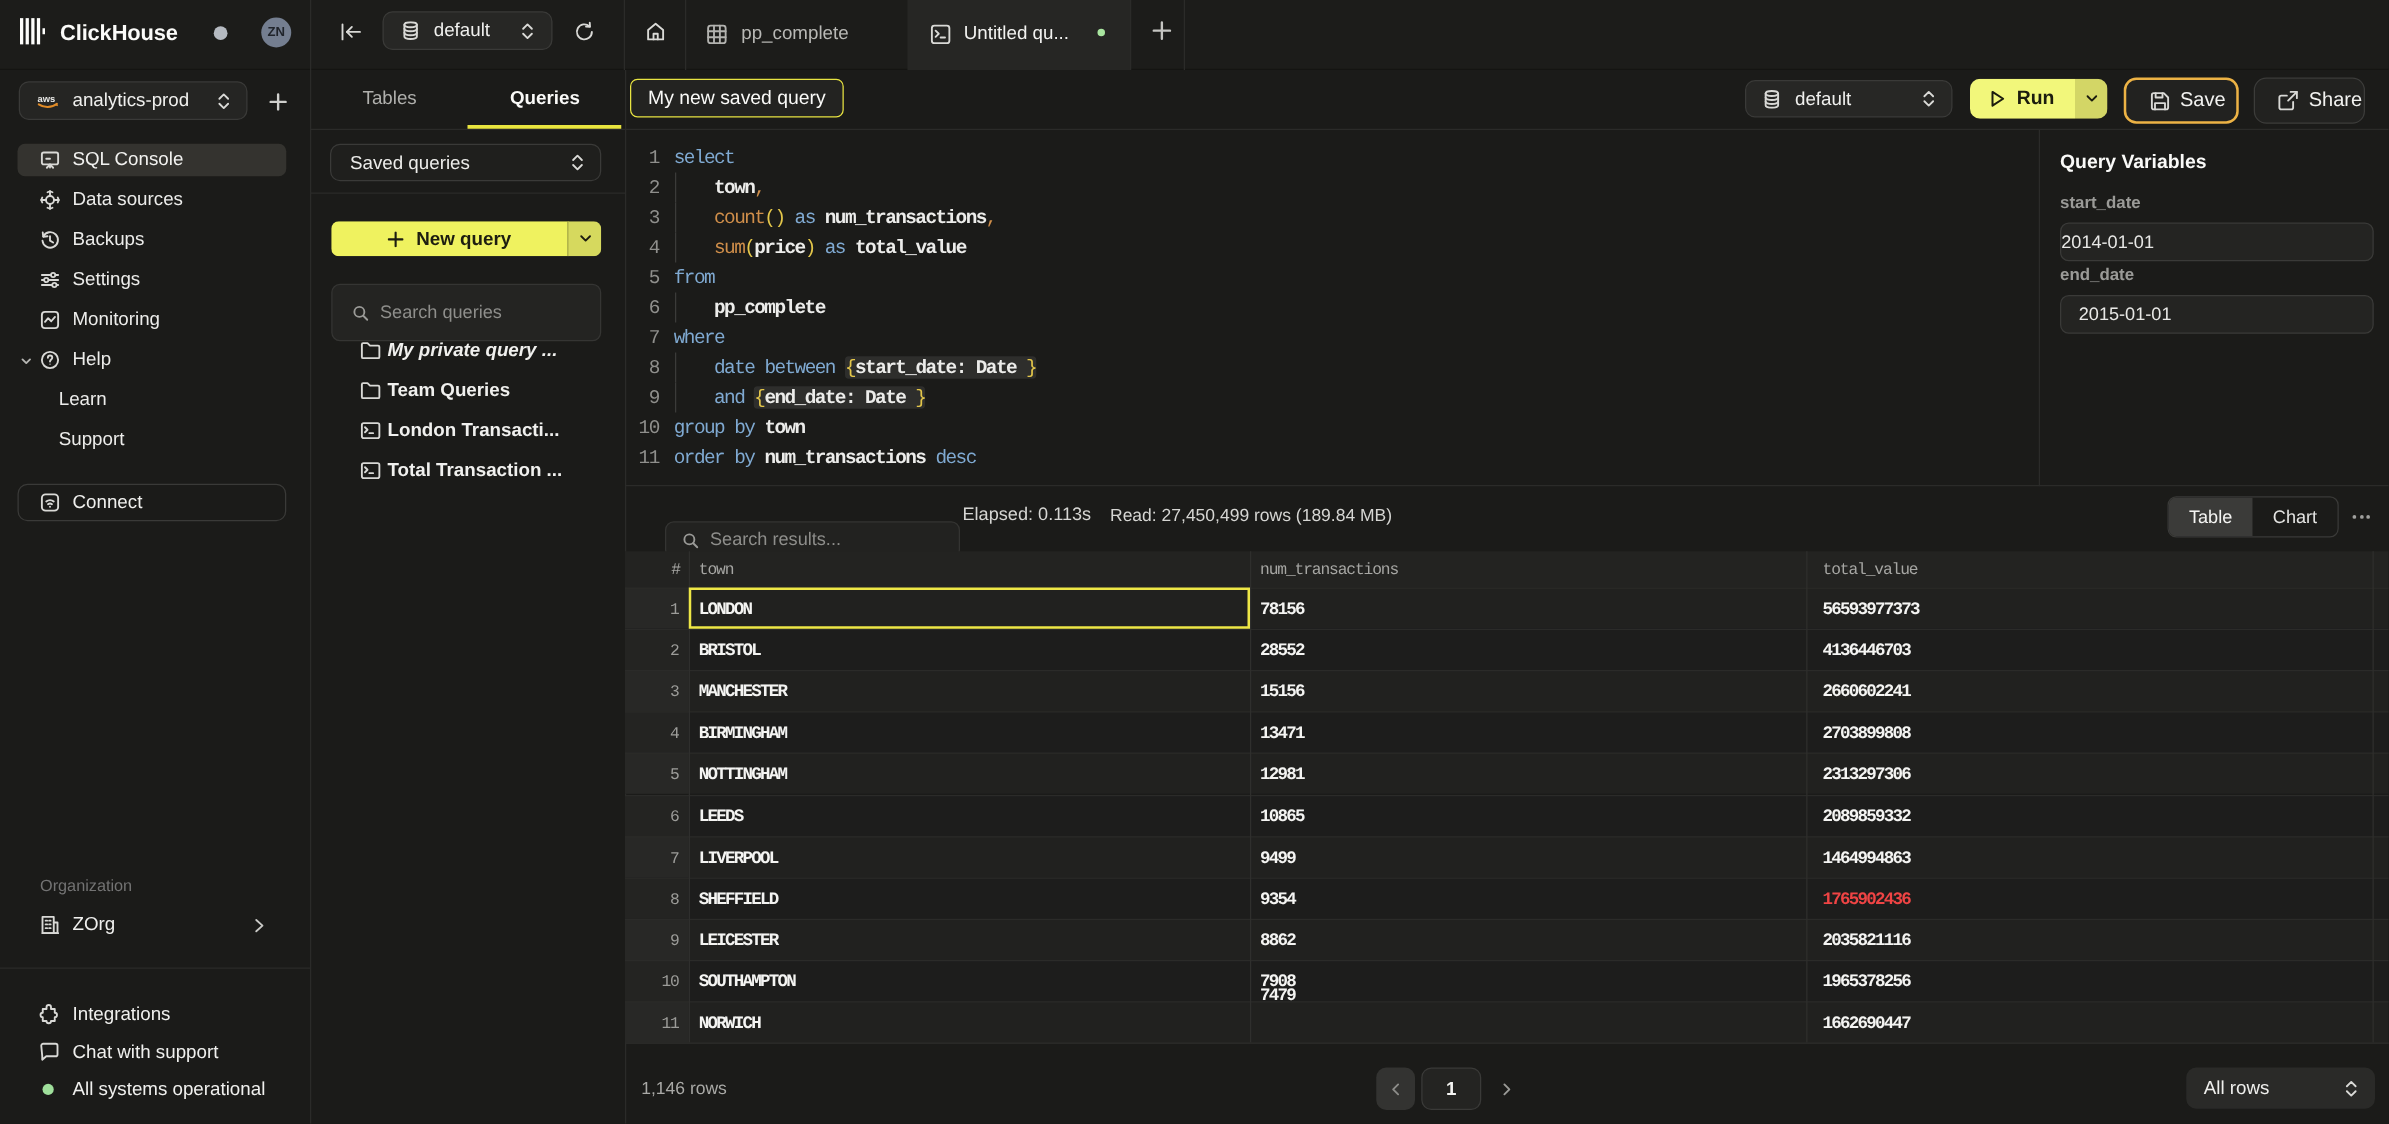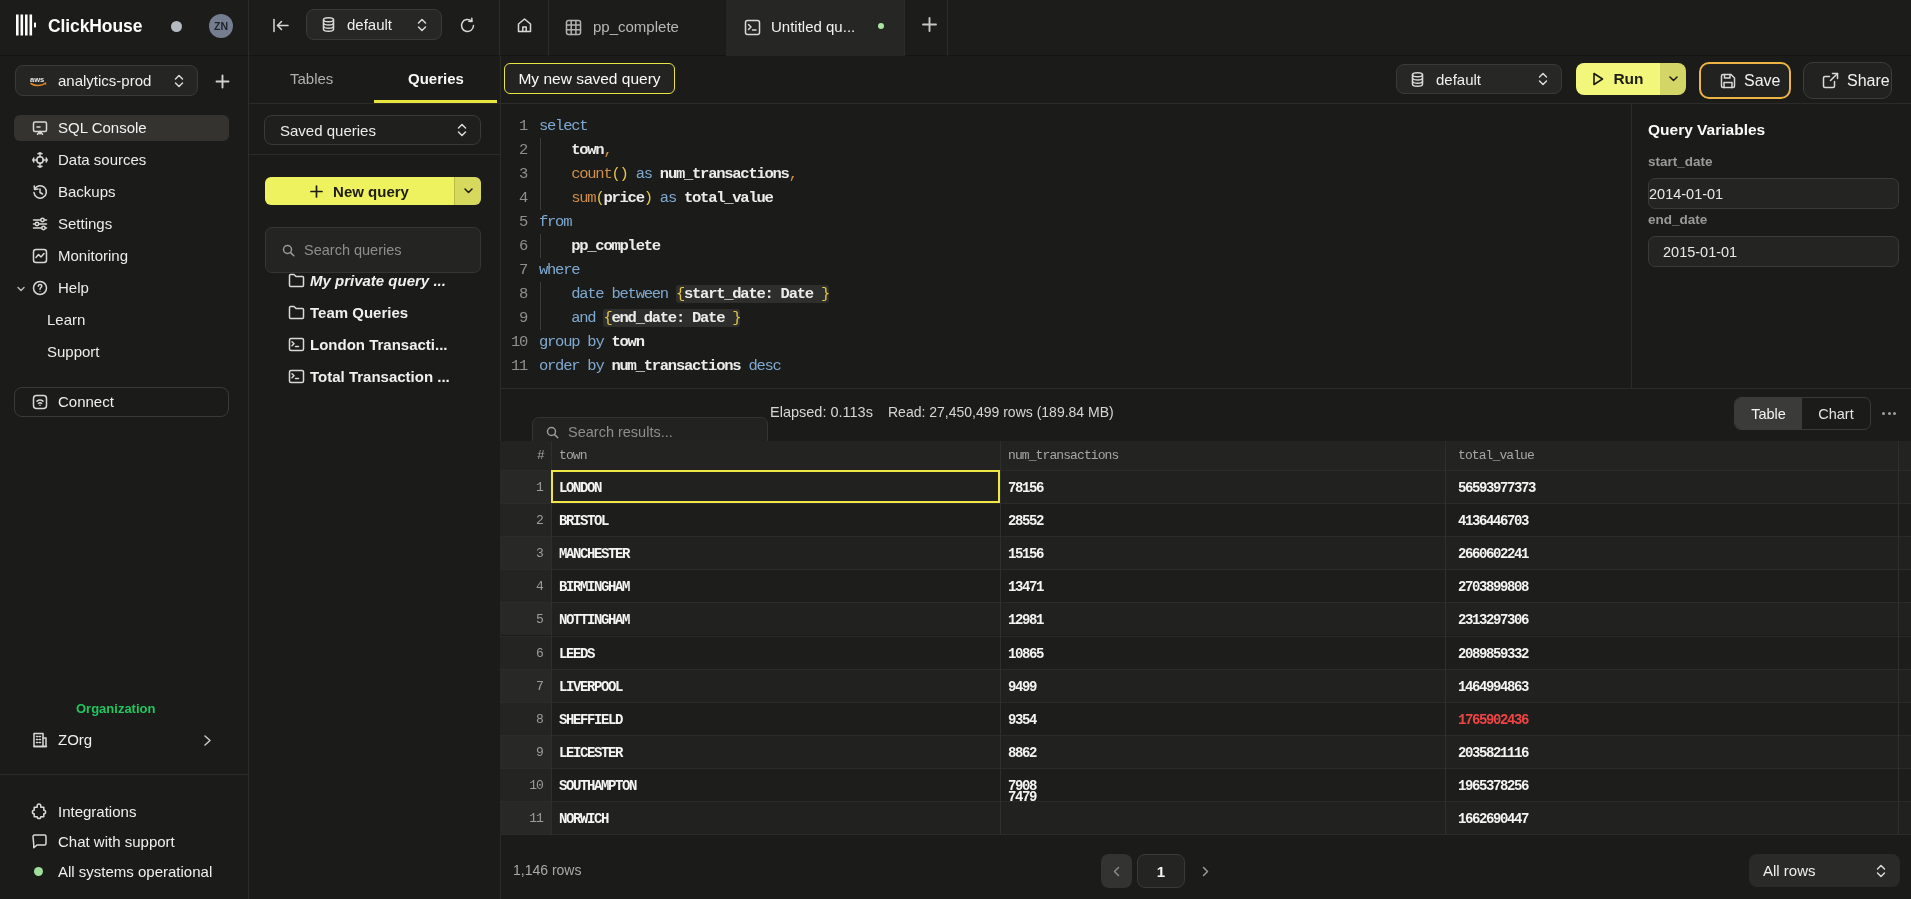--- a/index.html
+++ b/index.html
@@ -189,21 +189,21 @@
 <div class="abs" style="left:32px;top:394px;">
   <svg width="16" height="16" viewBox="0 0 16 16" class="icon">
     <rect x="1.5" y="1.5" width="13" height="13" rx="3"></rect>
     <path d="M5 7.2 C 6.7 5.8 9.3 5.8 11 7.2"></path>
     <path d="M6.4 9.4 C 7.3 8.7 8.7 8.7 9.6 9.4"></path>
     <circle cx="8" cy="11.3" r="0.8" fill="#d9d9d6" stroke="none"></circle>
   </svg>
 </div>
 <div class="abs" style="left:58px;top:393px;font-size:15px;color:#f0f0ee;">Connect</div>
 
-<div class="abs" style="left:32px;top:701px;font-size:13px;font-weight:bold;color:#22c55e;margin-left:44px;">Organization</div>
+<div class="abs" style="left:32px;top:701px;font-size:13px;font-weight:normal;color:#737373;">Organization</div>
 <div class="abs" style="left:32px;top:732px;">
   <svg width="16" height="16" viewBox="0 0 16 16" class="icon">
     <rect x="2" y="1.5" width="9" height="13"></rect>
     <path d="M11 6 H 14 V 14.5 H 11"></path>
     <path d="M2 14.5 H 14.5"></path>
     <path d="M4.5 4.5 h 1.2 M7.3 4.5 h 1.2 M4.5 7.5 h 1.2 M7.3 7.5 h 1.2 M4.5 10.5 h 1.2 M7.3 10.5 h 1.2"></path>
   </svg>
 </div>
 <div class="abs" style="left:58px;top:731px;font-size:15px;color:#f0f0ee;">ZOrg</div>
 <div class="abs" style="left:203px;top:734px;">

